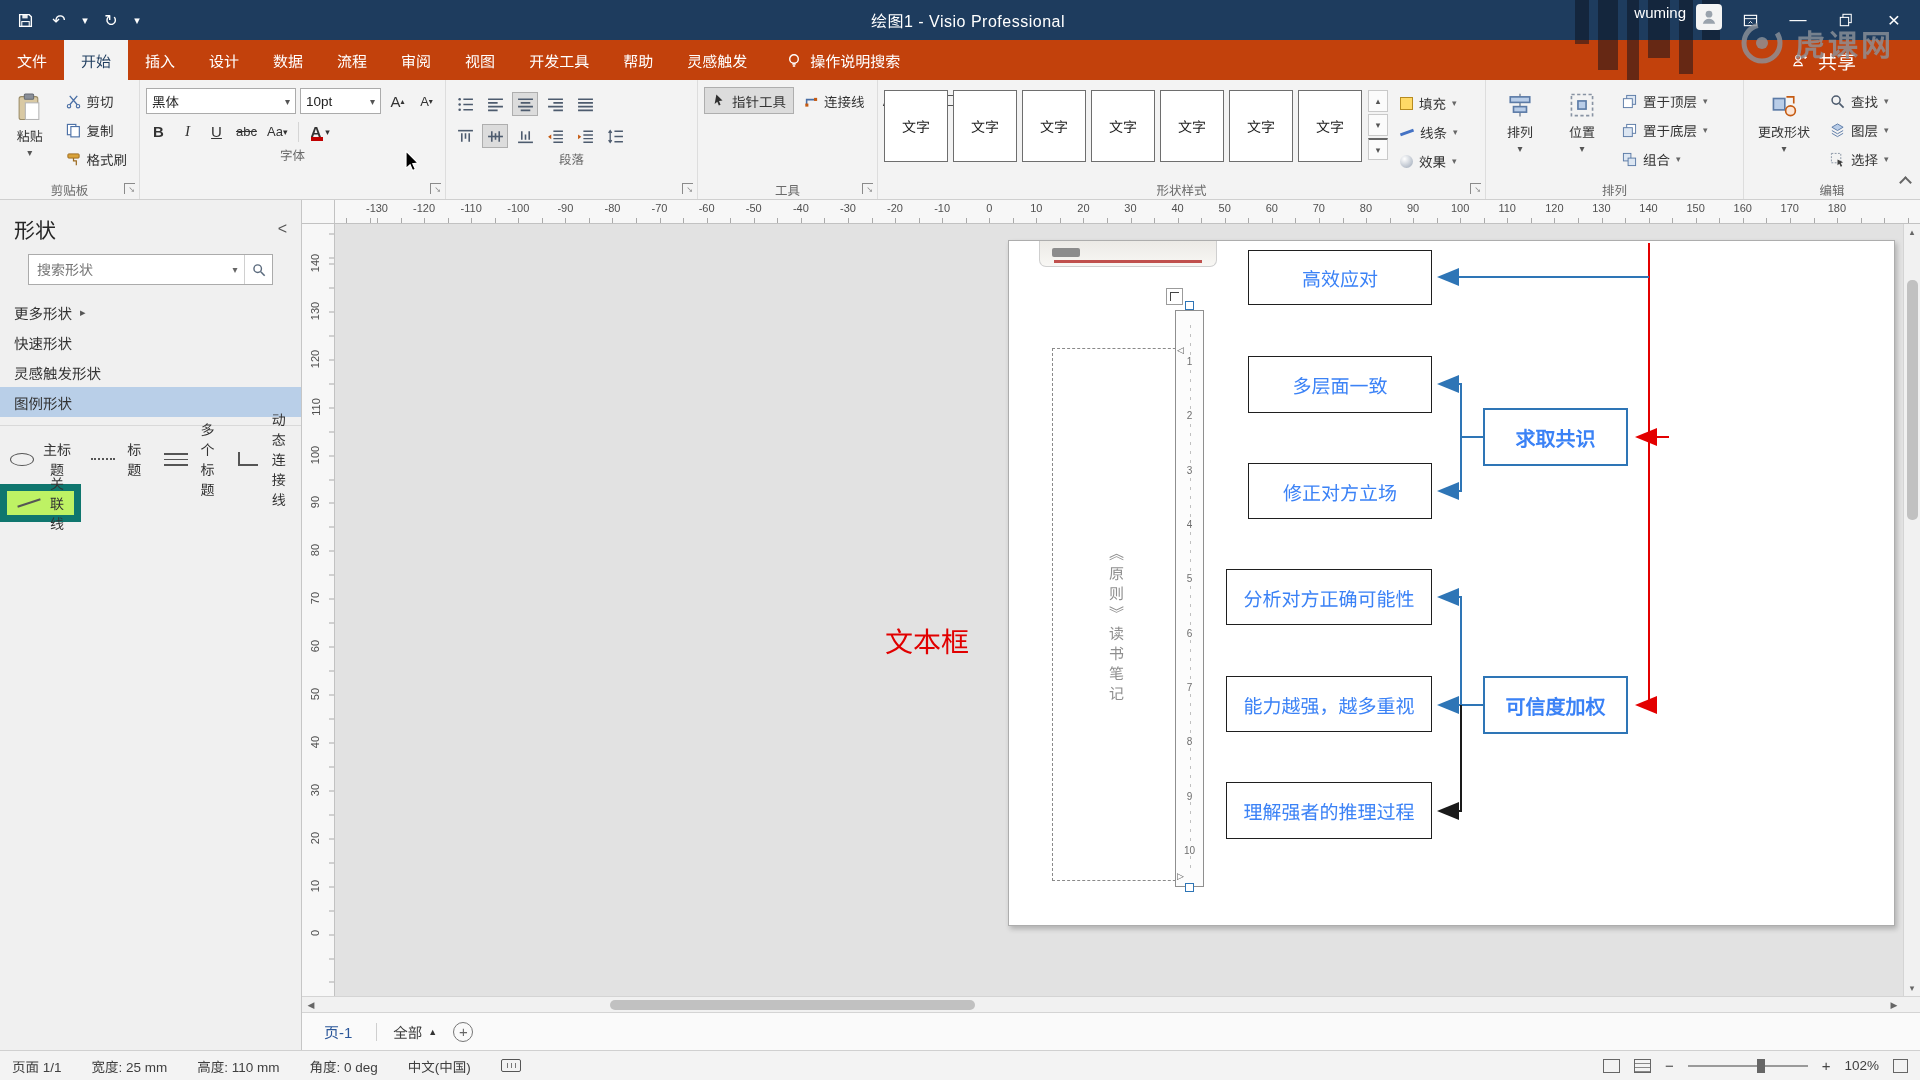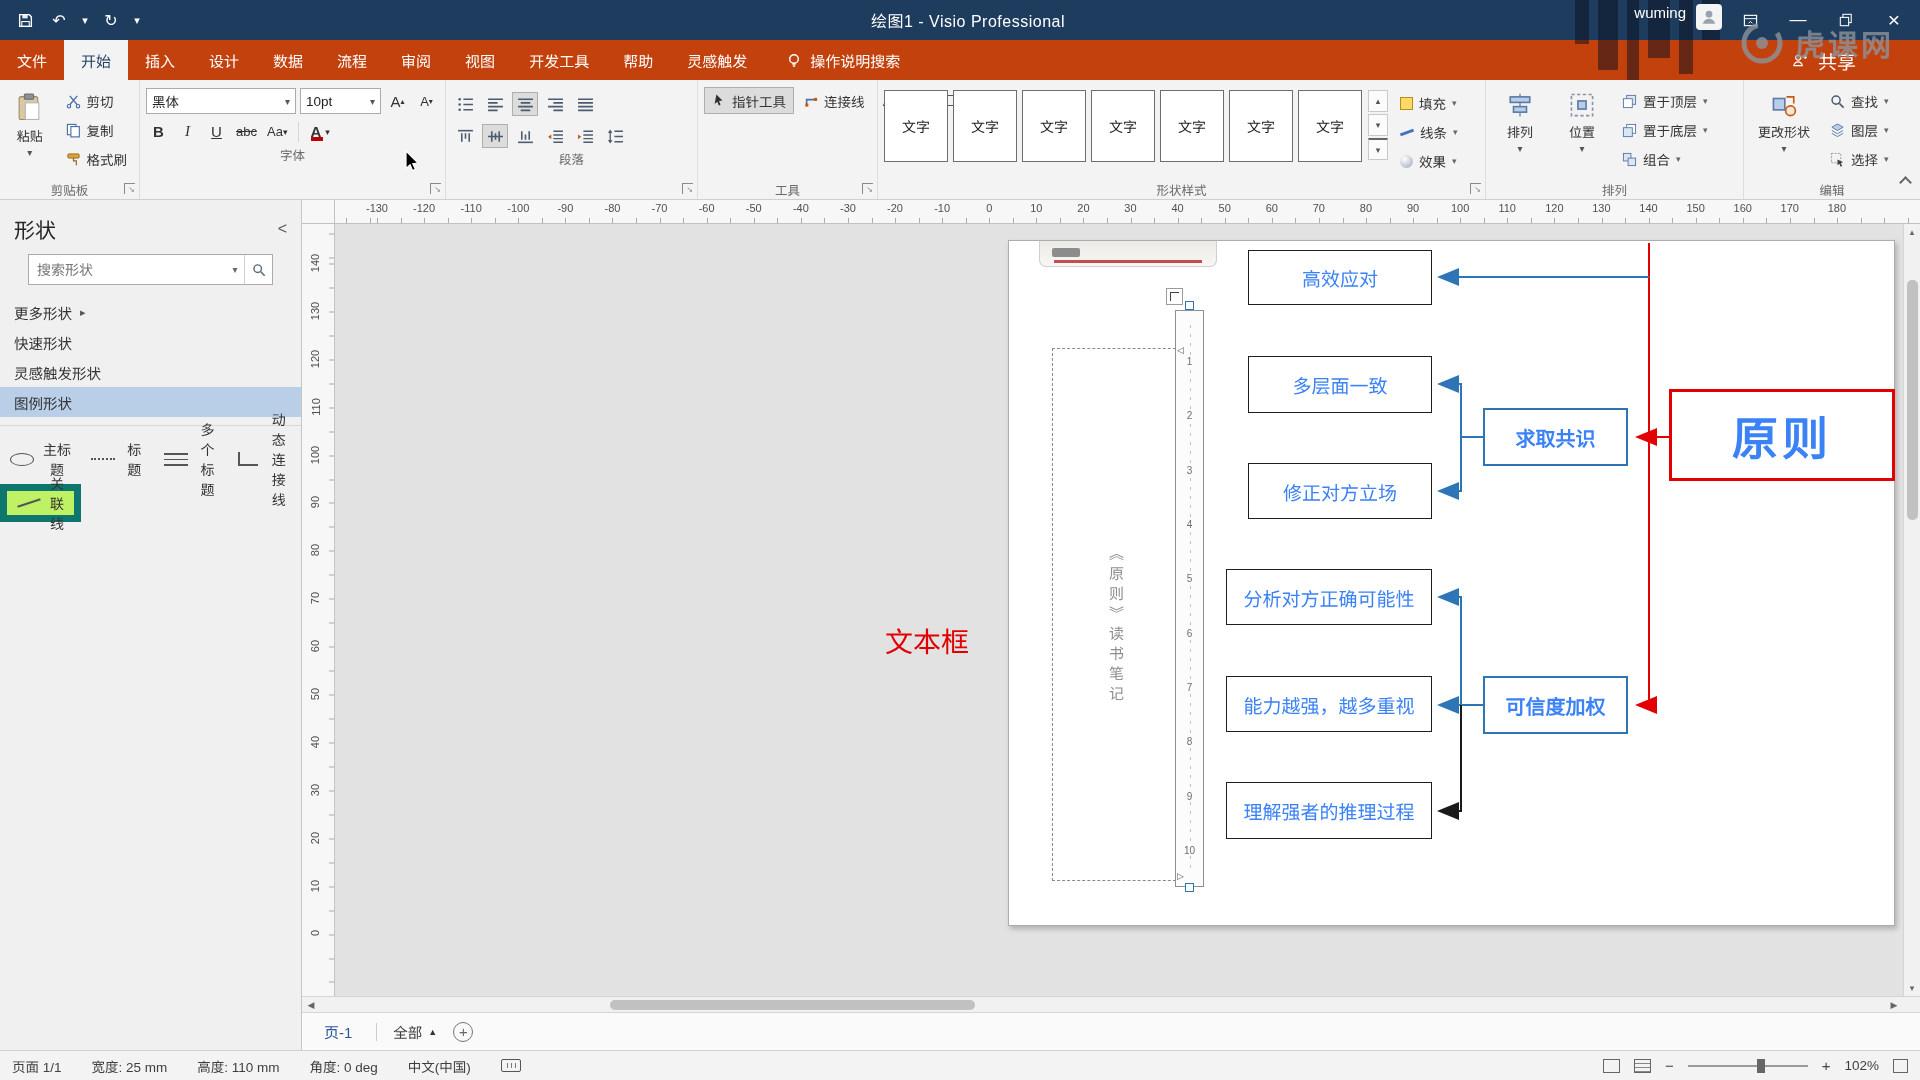--- a/index.html
+++ b/index.html
@@ -802,21 +802,20 @@
               </div>
 
             <div class="dbox b1">高效应对</div>
             <div class="dbox b2">多层面一致</div>
             <div class="dbox b3">修正对方立场</div>
             <div class="dbox b4">分析对方正确可能性</div>
             <div class="dbox b5">能力越强，越多重视</div>
             <div class="dbox b6">理解强者的推理过程</div>
             <div class="dbox b7">求取共识</div>
             <div class="dbox b8">可信度加权</div>
-            <div class="dbox b9">原则</div>
 
             <div class="sel-rect"></div>
             <div class="note-text">《原则》读书笔记</div>
             <div class="shape-ruler">
               <div class="sr-nums">
 
               <span class="sr-num">1</span>
                   <span class="sr-num">2</span>
                   <span class="sr-num">3</span>
                   <span class="sr-num">4</span>

